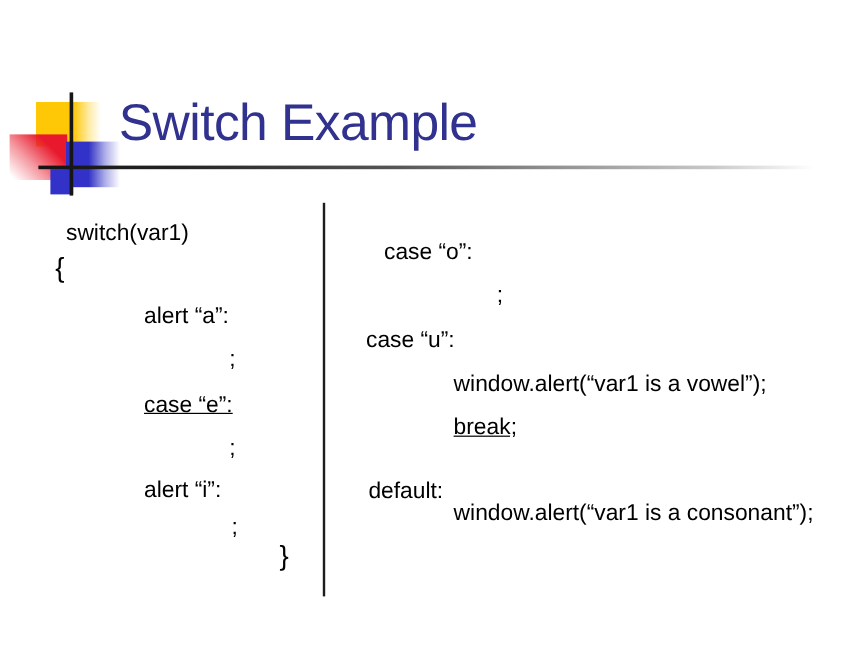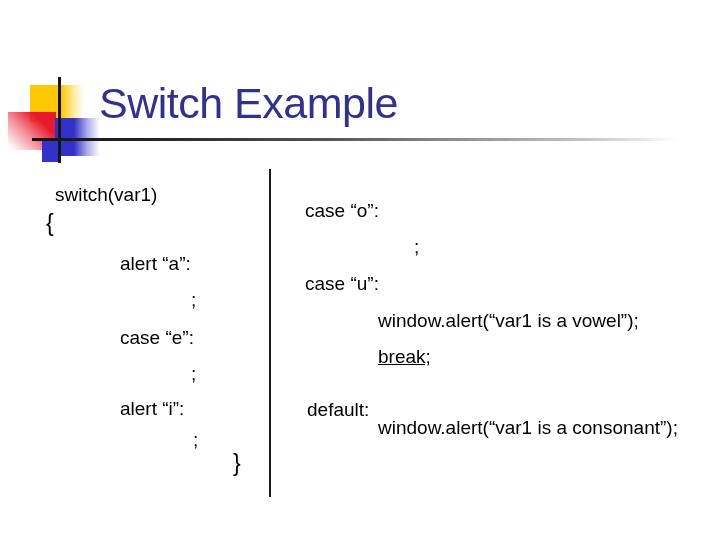--- a/index.html
+++ b/index.html
@@ -84,29 +84,29 @@
   <div class="title-rule"></div>
 
   <div class="slide-title">Switch Example</div>
 
   <div class="code-layer">
     <div id="code-left">
         <div class="code-line" style="left: 55px; top: 184px;">switch(var1)</div>
         <div class="code-line" style="left: 46px; top: 212px; font-size: 23px;">{</div>
         <div class="code-line" style="left: 120px; top: 253px;">alert “a”:</div>
         <div class="code-line" style="left: 191px; top: 289px;">;</div>
-        <div class="code-line" style="left: 120px; top: 327px;">case “e”:</div>
+        <div class="code-line" style="left: 120px; top: 327px; text-decoration: underline;">case “e”:</div>
         <div class="code-line" style="left: 191px; top: 363px;">;</div>
         <div class="code-line" style="left: 120px; top: 398px;">alert “i”:</div>
         <div class="code-line" style="left: 193px; top: 429px;">;</div>
         <div class="code-line" style="left: 233px; top: 452px; font-size: 23px;">}</div>
       </div>
     <div class="code-divider"></div>
     <div id="code-right">
-        <div class="code-line" style="left: 305px; top: 200px;">case “o”:</div>
+        <div class="code-line" style="left: 320px; top: 200px;">case “o”:</div>
         <div class="code-line" style="left: 414px; top: 236px;">;</div>
         <div class="code-line" style="left: 305px; top: 273px;">case “u”:</div>
         <div class="code-line" style="left: 378px; top: 310px;">window.alert(“var1 is a vowel”);</div>
         <div class="code-line" style="left: 378px; top: 346px; text-decoration: underline;">break;</div>
         <div class="code-line" style="left: 307px; top: 381px; margin-top: 18px;">default:</div>
         <div class="code-line" style="left: 378px; top: 417px; text-align: center;">window.alert(“var1 is a consonant”);</div>
       </div>
   </div>
 
 </div>

